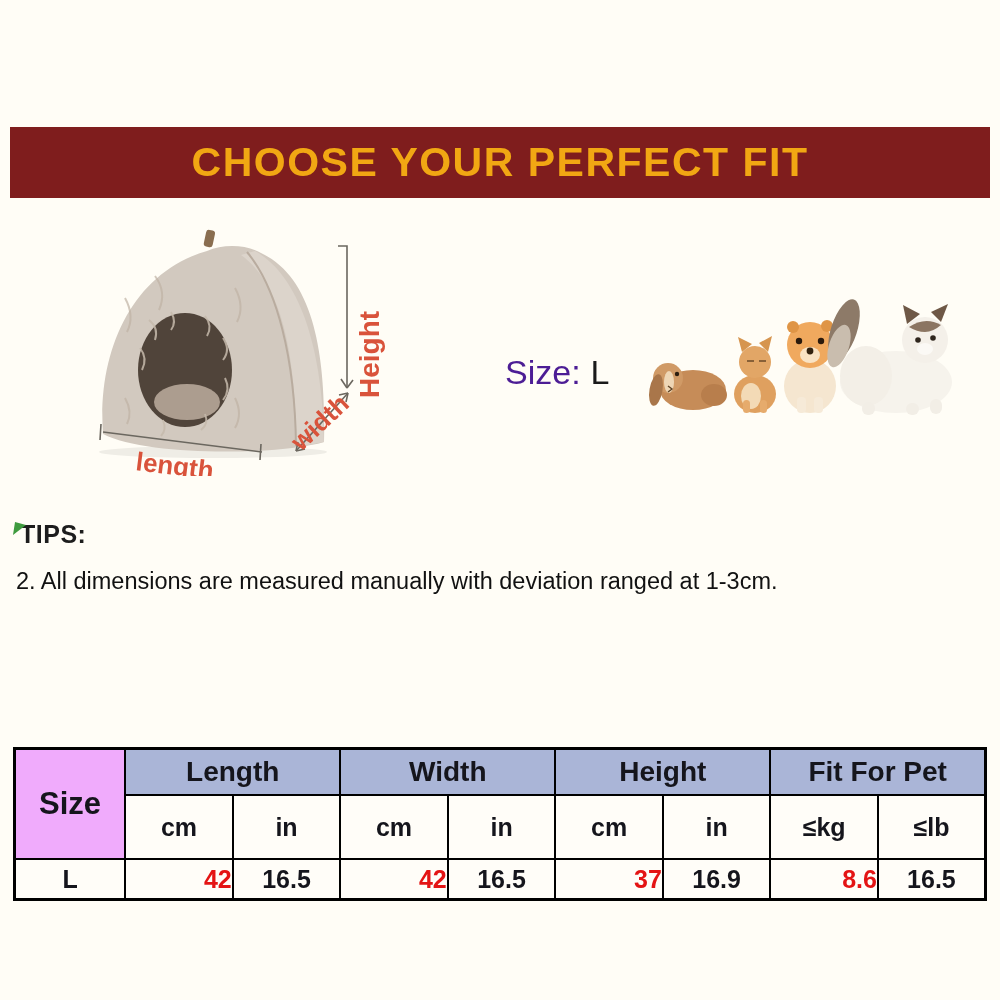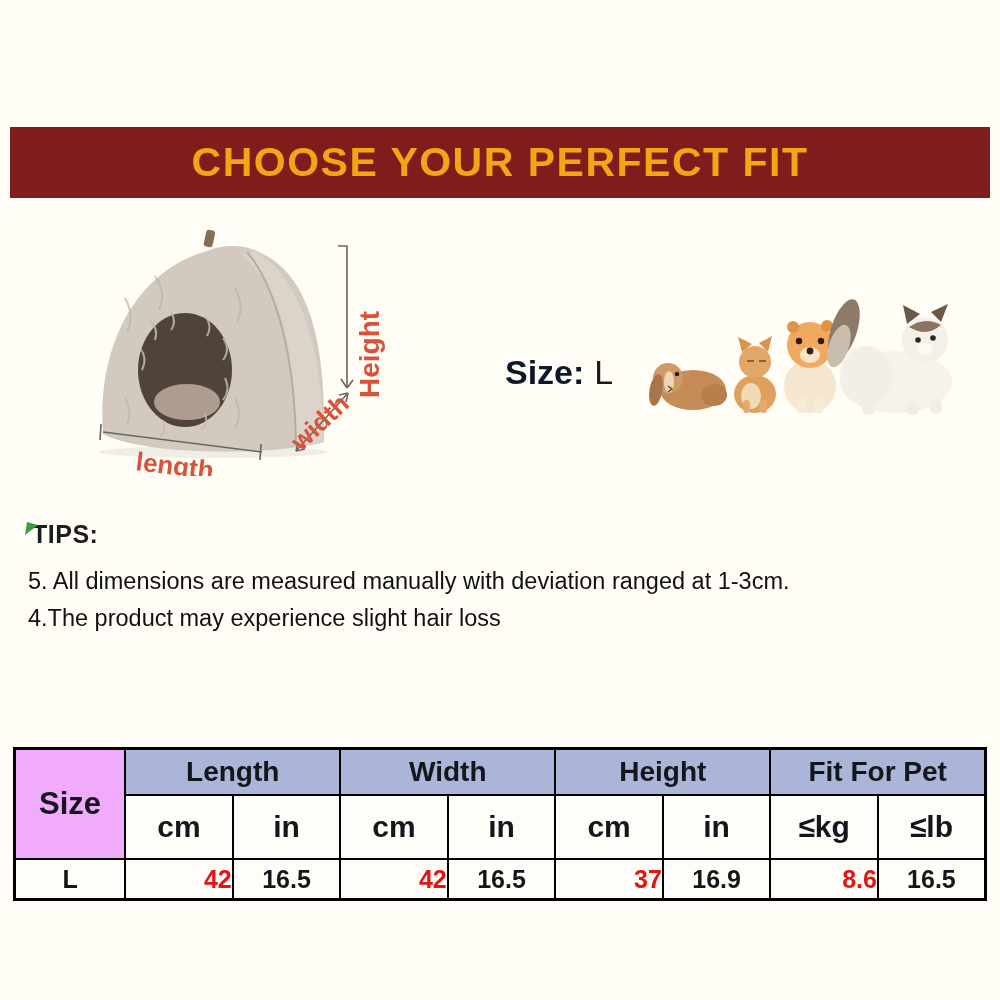--- a/index.html
+++ b/index.html
@@ -16,45 +16,45 @@
   }
   .banner span{
     color:#f1a713;font-size:41px;font-weight:800;letter-spacing:1.5px;
     font-family:"Liberation Sans", sans-serif;
   }
   
   .figure{position:absolute;left:85px;top:228px;width:320px;height:248px;}
   .dim-label{font-family:"Liberation Sans", sans-serif;font-weight:600;fill:#d9533b;}
   
   .size-line{position:absolute;left:505px;top:350px;font-size:34px;line-height:44px;white-space:nowrap;}
-  .size-line .gold{color:#0f172a;font-weight:bold;}
+  .size-line .gold{color:#4c1d95;}
   .size-line .val{color:#1a1a1a;margin-left:10px;}
   
   .pets{position:absolute;left:638px;top:282px;width:334px;height:134px;}
   
-  .tips{position:absolute;left:28px;top:520px;width:950px;}
+  .tips{position:absolute;left:16px;top:520px;width:950px;}
   .tips .marker{position:absolute;left:-3px;top:2px;}
   .tips h3{
     margin:0 0 14px 4px;font-size:25px;font-weight:600;color:#1d1d1d;letter-spacing:0.5px;
   }
   .tips p{margin:0;font-size:23.5px;line-height:37px;color:#111;}
   
   .size-table{
     position:absolute;left:13px;top:747px;width:974px;
     border-collapse:collapse;table-layout:fixed;
     border:3px solid #000;
   }
   .size-table th,.size-table td{
     border:2px solid #000;text-align:center;vertical-align:middle;
     padding:0;color:#15151c;
   }
   .size-table col.c-size{width:11.4%;}
   .size-table .group-row th{background:#aab5d7;font-size:28px;font-weight:bold;height:44px;}
   .size-table th.size-cell{background:#f0abfc;font-size:31px;font-weight:bold;}
-  .size-table .sub-row th{background:#fffdf8;font-size:30px;font-weight:bold;height:62px;}
+  .size-table .sub-row th{background:#fffdf8;font-size:25px;font-weight:bold;height:62px;}
   .size-table .data-row td{font-size:25px;font-weight:bold;height:38px;background:#fffdf8;}
   .size-table .val-red{color:#e41414;text-align:right;}
 </style>
 </head>
 <body>
 
 <div class="banner">
   <span>CHOOSE YOUR PERFECT FIT</span>
 </div>
 
@@ -139,22 +139,21 @@
     <rect x="268" y="121" width="13" height="12" rx="6" fill="#f2eee6"></rect>
     <rect x="292" y="117" width="12" height="15" rx="6" fill="#f2eee6"></rect>
   </g>
 </svg>
 
 <div class="tips">
   <svg class="marker" width="14" height="14" viewBox="0 0 14 14" aria-hidden="true">
     <polygon points="0,13 2,0 13,3" fill="#3f9b3f"></polygon>
   </svg>
   <h3>TIPS:</h3>
-  <p>5. All dimensions are measured manually with deviation ranged at 1-3cm.</p>
-  <p>4.The product may experience slight hair loss</p>
+  <p>2. All dimensions are measured manually with deviation ranged at 1-3cm.</p>
 </div>
 
 <table class="size-table">
   <colgroup>
     <col class="c-size">
       <col>
       <col>
       <col>
       <col>
       <col>

